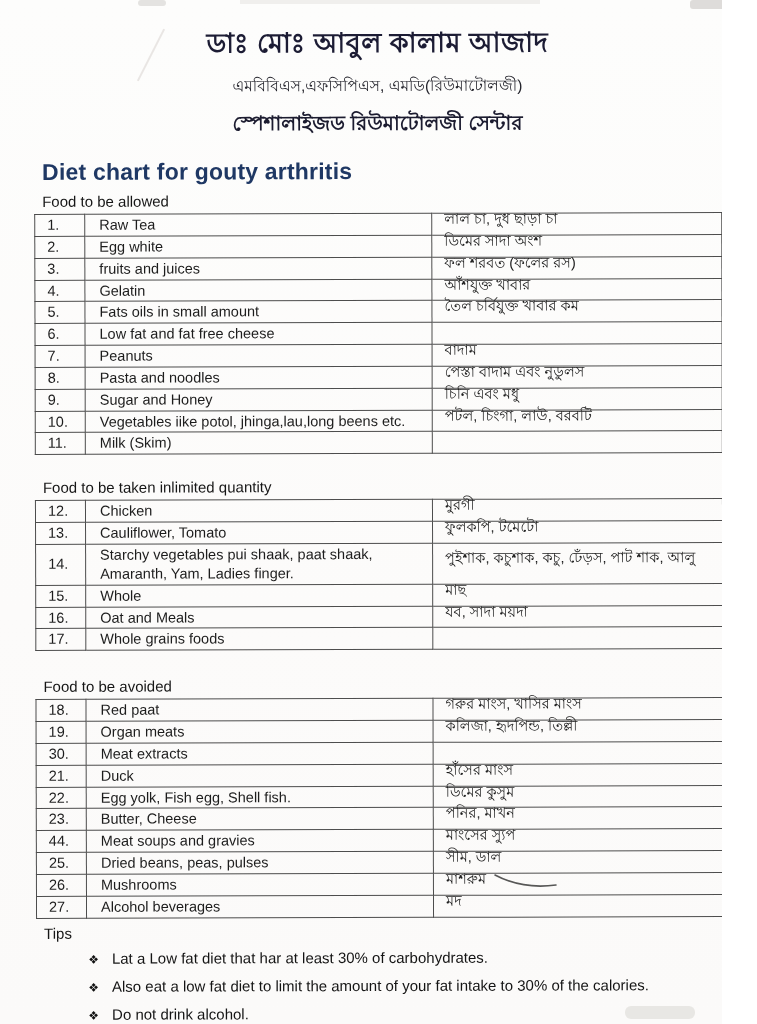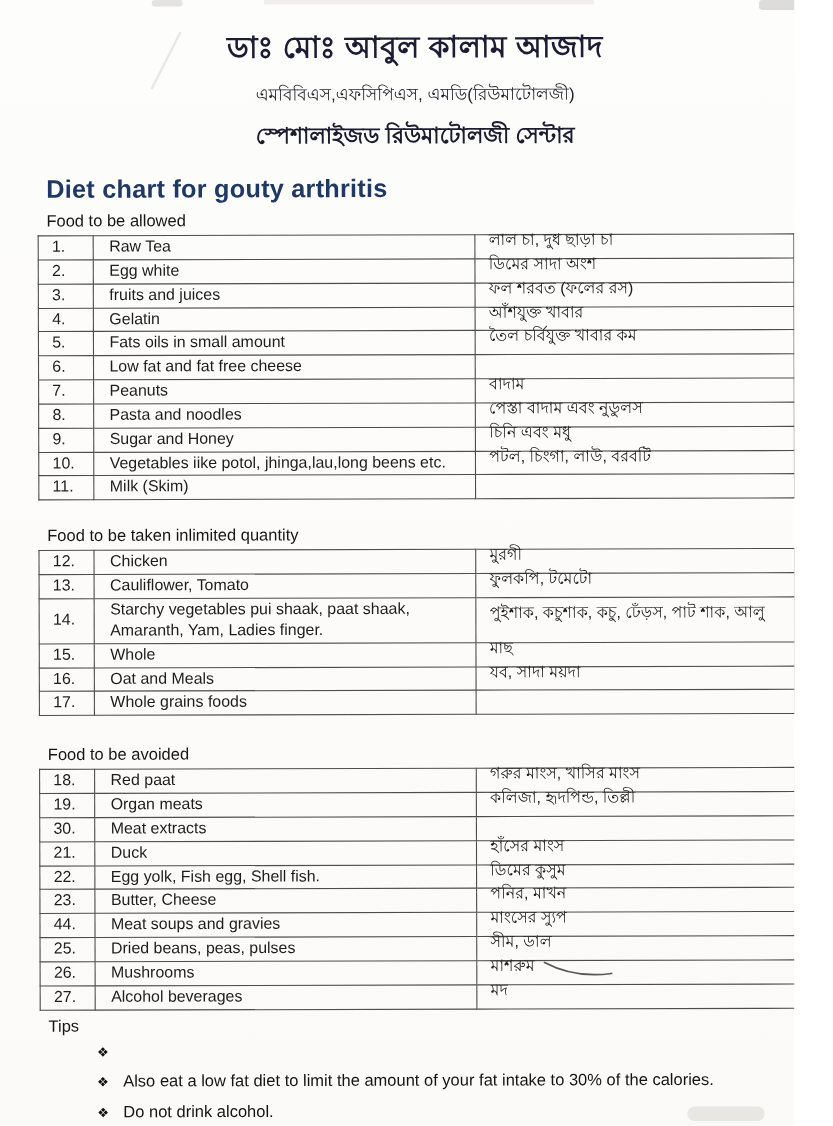--- a/index.html
+++ b/index.html
@@ -279,20 +279,21 @@
             </tr>
           </tbody>
       </table>
     </section>
 
     <div class="tips">
       <div class="tips-heading">Tips</div>
       <ul class="tips-list">
           <li class="tip-item">
             <span class="bullet-icon">❖</span>
+            <span>Lat a Low fat diet that har at least 30% of carbohydrates.</span>
           </li>
           <li class="tip-item">
             <span class="bullet-icon">❖</span>
             <span>Also eat a low fat diet to limit the amount of your fat intake to 30% of the calories.</span>
           </li>
           <li class="tip-item">
             <span class="bullet-icon">❖</span>
             <span>Do not drink alcohol.</span>
           </li>
         </ul>

